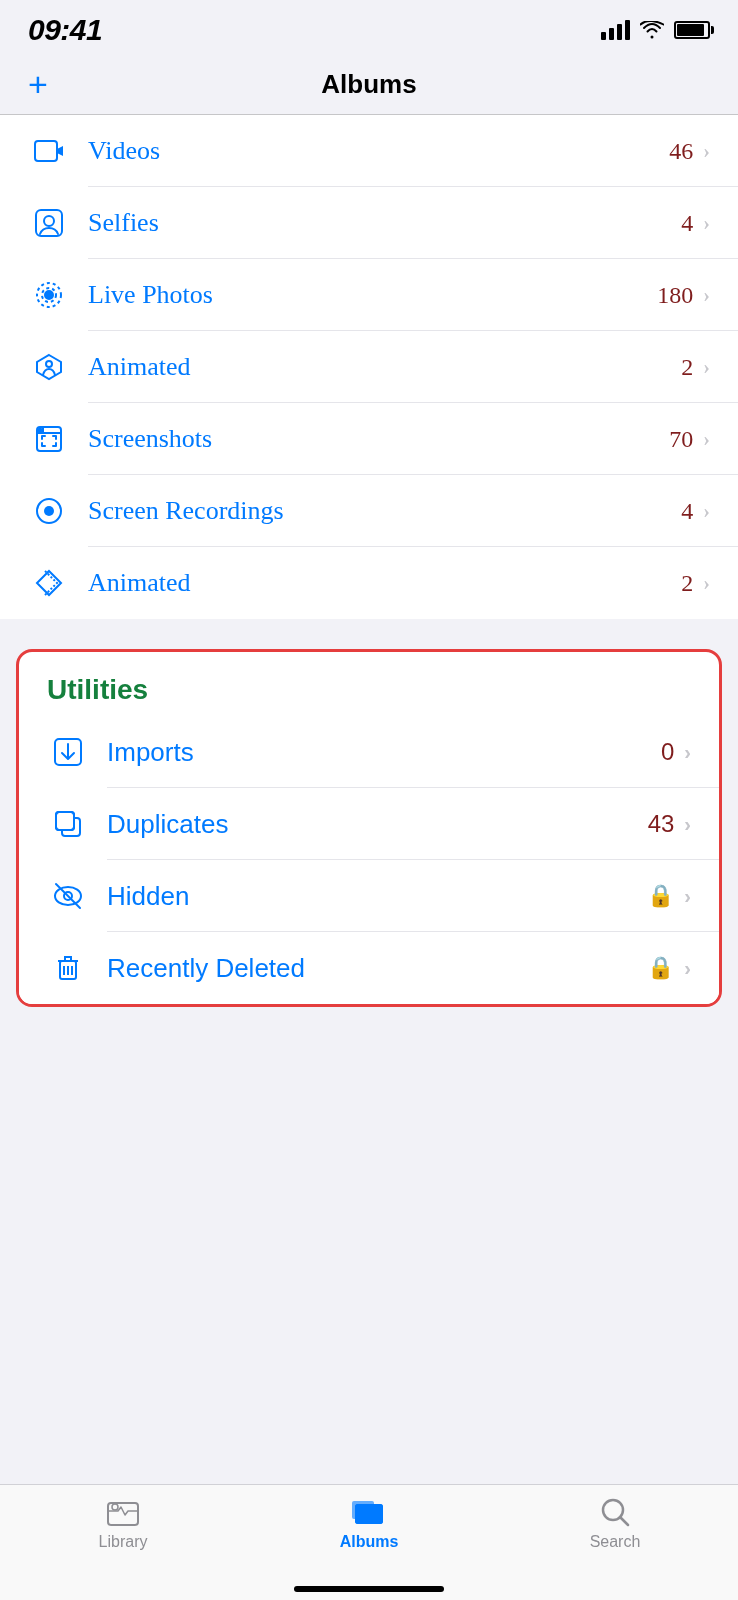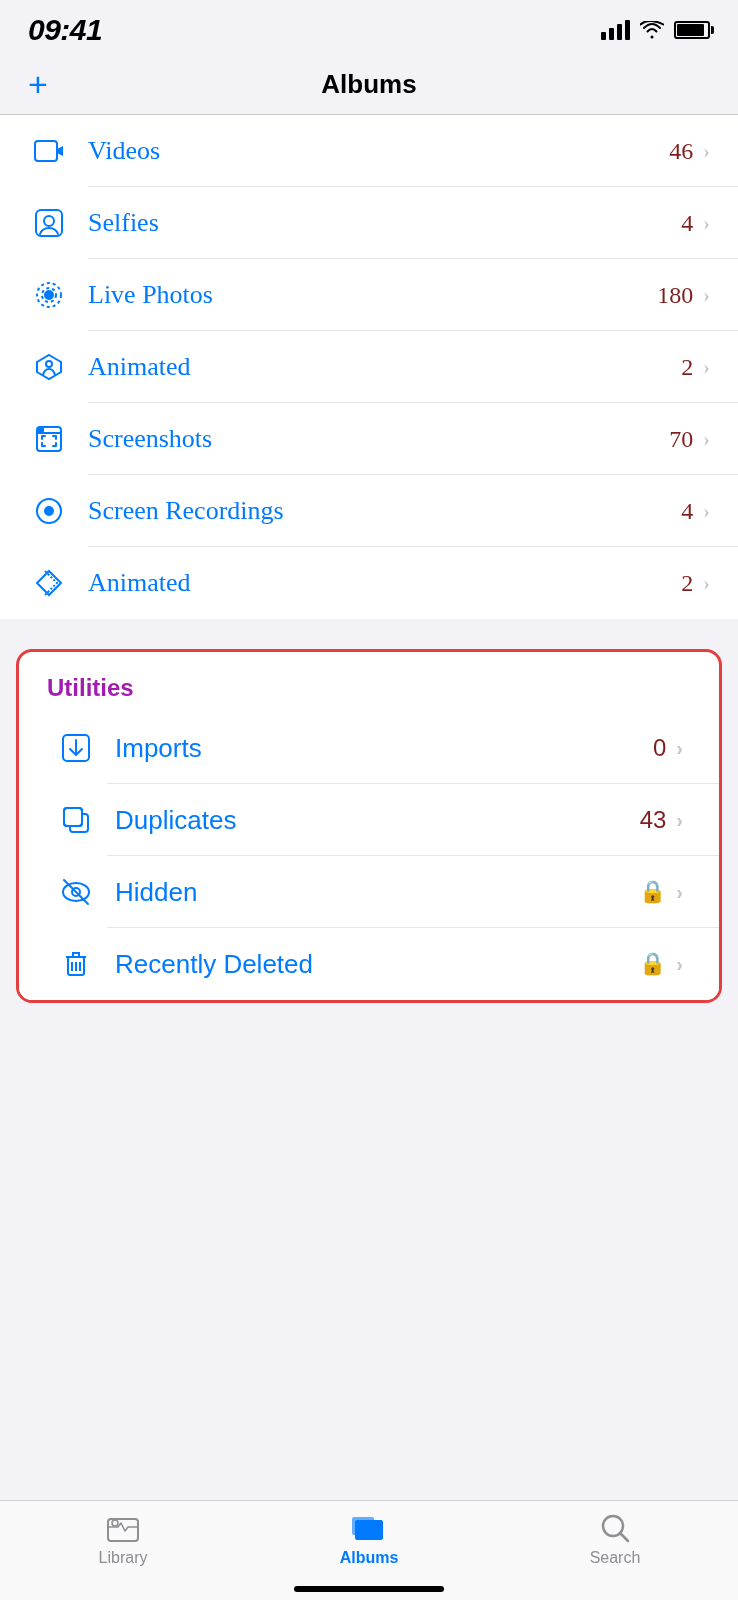--- a/index.html
+++ b/index.html
@@ -165,49 +165,49 @@
       background: #fff;
       margin: 0 16px;
       border-radius: 16px;
       border: 3px solid #e53e3e;
       overflow: hidden;
     }
     .utilities-header {
       padding: 22px 28px 10px 28px;
     }
     .utilities-title {
-      font-size: 24px;
+      font-size: 28px;
       font-weight: 700;
-      color: #a21caf;
+      color: #15803d;
     }
     .utilities-item {
       display: flex;
       align-items: center;
-      padding: 0 36px;
+      padding: 0 28px;
       height: 72px;
       background: #fff;
       cursor: pointer;
       position: relative;
     }
     .utilities-item-separator {
       position: absolute;
       bottom: 0;
       left: 88px;
       right: 0;
       height: 1px;
       background: #e5e5ea;
     }
 
     
     .tab-bar {
       position: absolute;
       bottom: 0;
       left: 0;
       right: 0;
-      height: 100px;
+      height: 116px;
       background: rgba(249, 249, 249, 0.94);
       border-top: 1px solid #d1d1d6;
       display: flex;
       align-items: flex-start;
       padding-top: 10px;
     }
     .tab-item {
       flex: 1;
       display: flex;
       flex-direction: column;

